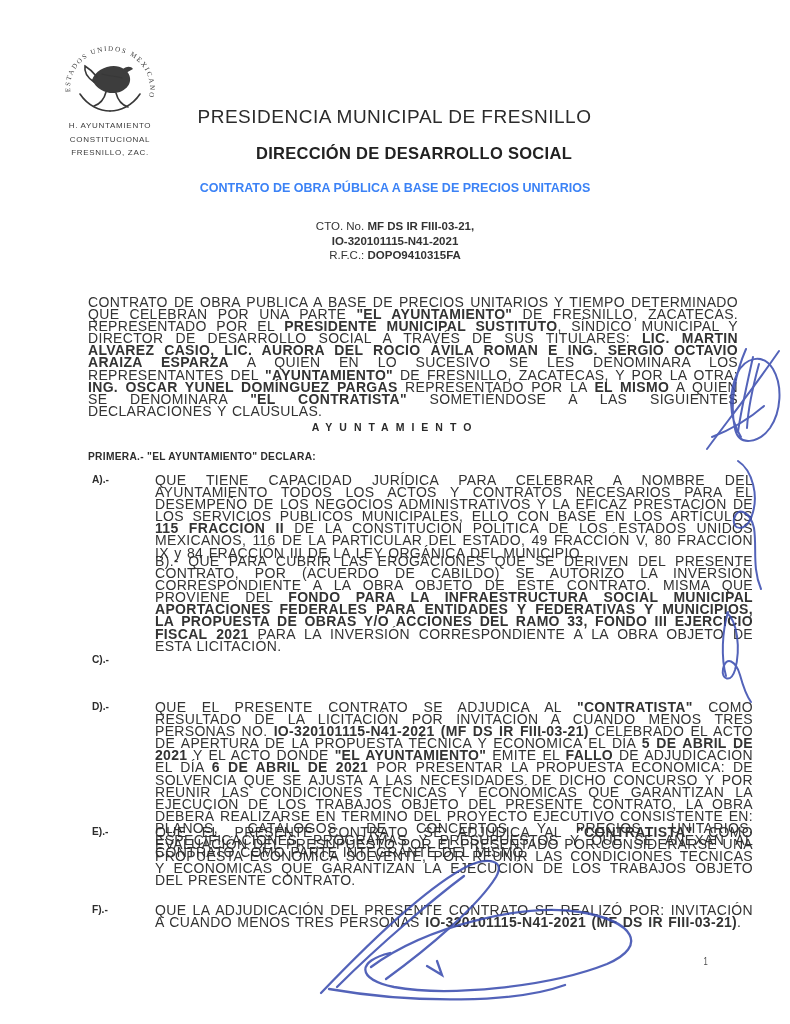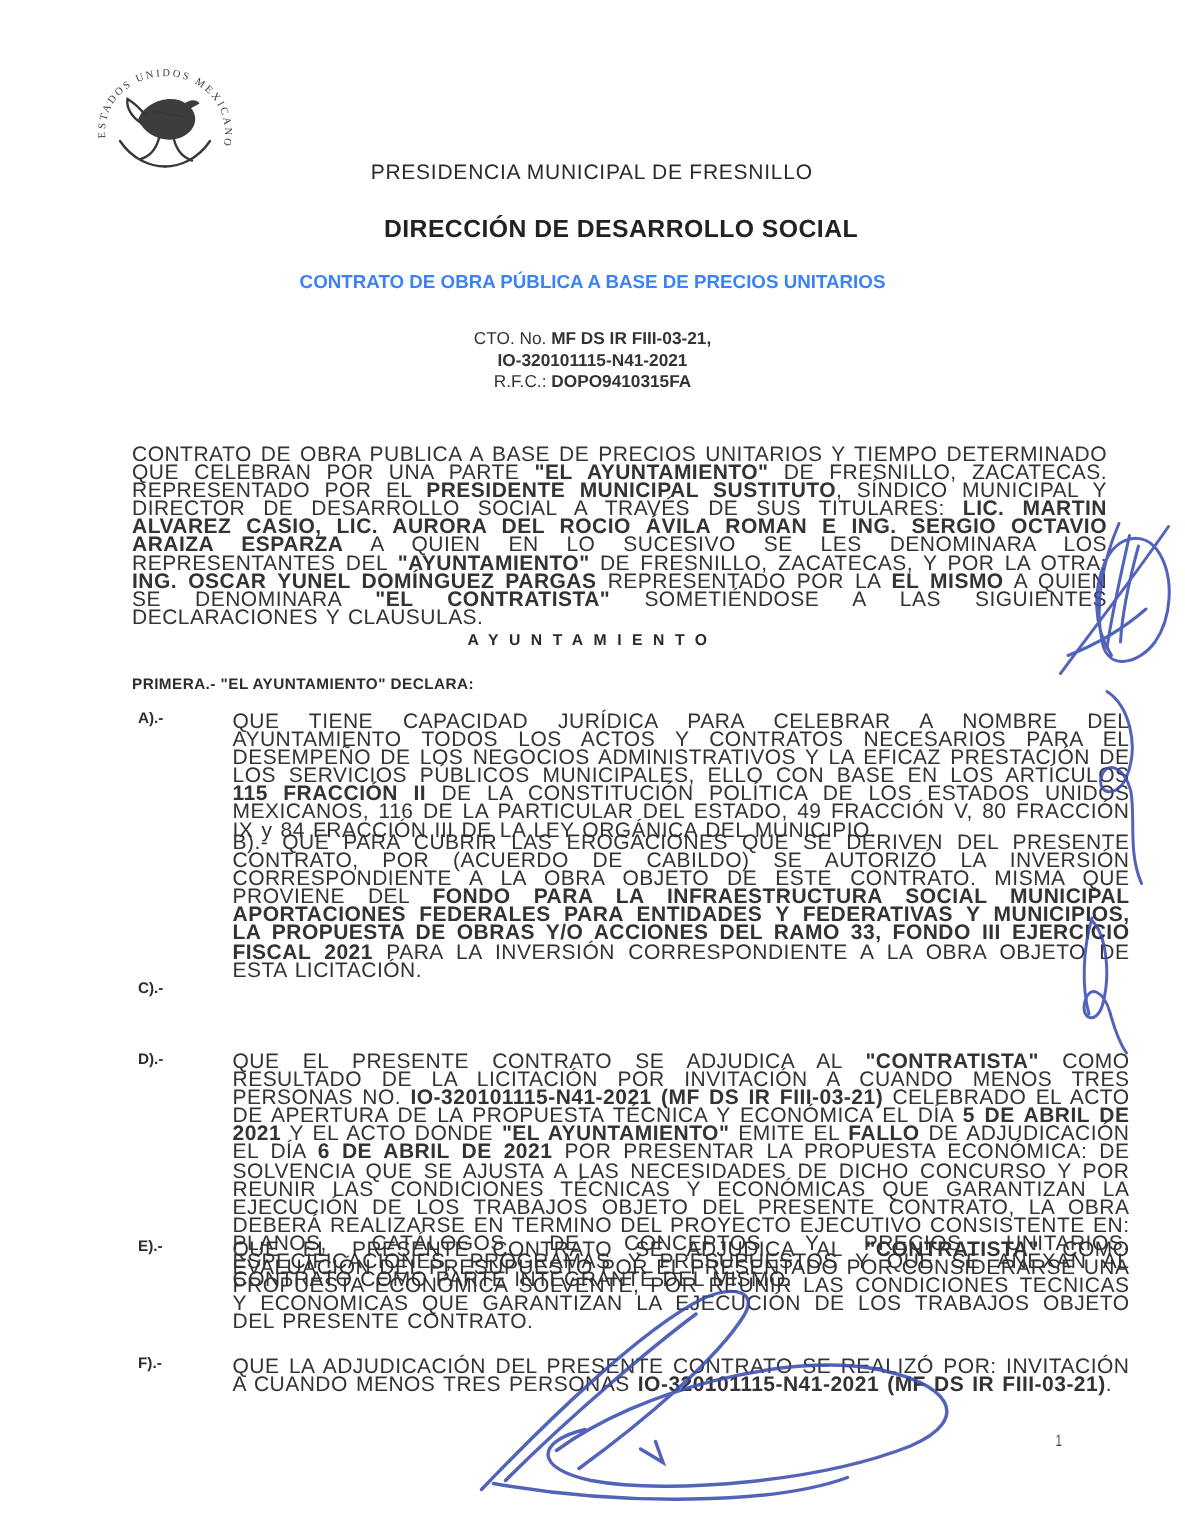--- a/index.html
+++ b/index.html
@@ -7,21 +7,21 @@
     position:relative;width:790px;height:1024px;background:#ffffff;
     font-family:"Liberation Sans",sans-serif;color:#2e2e2e;overflow:hidden;
     margin:0 auto;
   }
   .abs{position:absolute;}
   b{font-weight:bold;}
   
   .org-block{left:48px;top:119px;width:124px;text-align:center;
     font-size:8px;line-height:13.5px;letter-spacing:.7px;color:#3a3a3a;}
   .title-main{left:0;top:106px;width:741px;padding-left:48px;box-sizing:border-box;
-    text-align:center;font-size:14px;letter-spacing:.5px;color:#2b2b2b;}
+    text-align:center;font-size:19px;letter-spacing:.5px;color:#2b2b2b;}
   .title-sub{left:0;top:144px;width:790px;padding-left:38px;box-sizing:border-box;
     text-align:center;font-size:16.5px;font-weight:bold;letter-spacing:.3px;color:#222;}
   .contract-heading{left:0;top:181px;width:790px;text-align:center;
     font-size:12.5px;font-weight:bold;color:#3b82f6;}
   .cto-block{left:0;top:219px;width:790px;text-align:center;
     font-size:11.5px;line-height:14.5px;color:#333;}
   
   .body-txt{font-size:14px;line-height:12.1px;text-align:justify;
     letter-spacing:.32px;word-spacing:1.2px;color:#333;}
   .intro{left:88px;top:296px;width:650px;}
@@ -59,20 +59,25 @@
       <path d="M64,32 C68,28 73,28 75,31 C72,33 69,34 66,36" fill="#3d3d3d" stroke="none"></path>
       <path d="M36,44 C30,40 26,34 27,28 C32,31 36,35 39,39"></path>
       <path d="M48,54 C46,62 42,66 36,68"></path>
       <path d="M58,55 C60,63 64,67 70,69"></path>
       <path d="M22,56 C30,68 42,73 52,73"></path>
       <path d="M82,56 C74,68 62,73 52,73"></path>
       <path d="M44,36 C50,38 58,38 64,40" stroke-width="1.1"></path>
     </g>
   </svg>
 
+  <div class="abs org-block">
+    <div>H. AYUNTAMIENTO</div>
+    <div>CONSTITUCIONAL</div>
+    <div>FRESNILLO, ZAC.</div>
+  </div>
 
   <div class="abs title-main">PRESIDENCIA MUNICIPAL DE FRESNILLO</div>
   <div class="abs title-sub">DIRECCIÓN DE DESARROLLO SOCIAL</div>
   <div class="abs contract-heading">CONTRATO DE OBRA PÚBLICA A BASE DE PRECIOS UNITARIOS</div>
 
   <div class="abs cto-block">
     <div>CTO. No. <b>MF DS IR FIII-03-21,</b></div>
     <div><b>IO-320101115-N41-2021</b></div>
     <div>R.F.C.: <b>DOPO9410315FA</b></div>
   </div>

